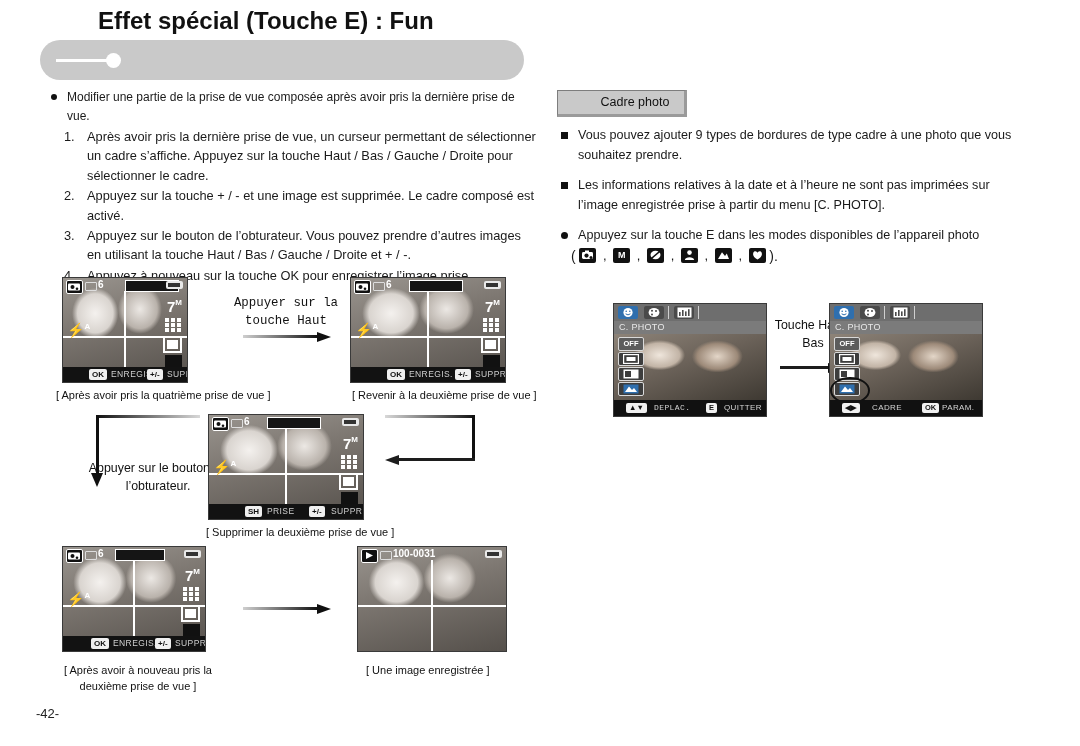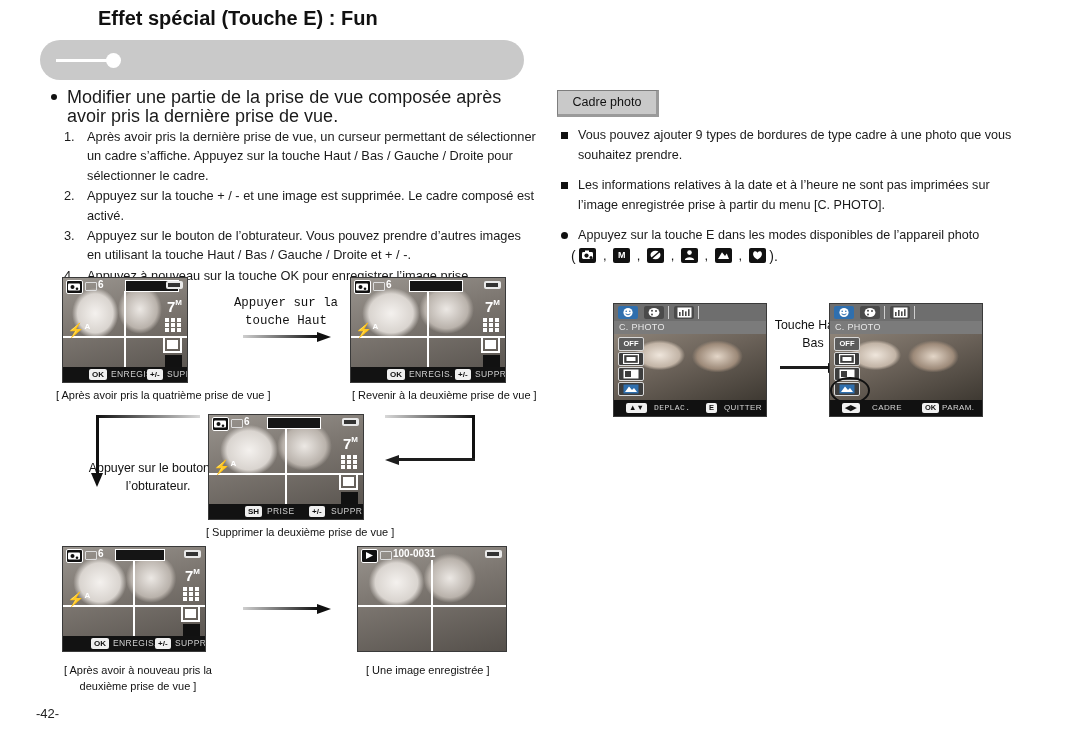--- a/index.html
+++ b/index.html
@@ -16,38 +16,39 @@
     background:#c9c9c9;border-radius:20px;
   }
   .title-deco-line{
     position:absolute;left:16px;top:19px;width:58px;height:3px;background:#ffffff;
   }
   .title-deco-dot{
     position:absolute;left:66px;top:13px;width:15px;height:15px;border-radius:50%;
     background:#ffffff;
   }
   .title-text{
-    position:absolute;left:98px;top:7px;font-size:20px;font-weight:bold;
+    position:absolute;left:98px;top:7px;font-size:24px;font-weight:bold;
     letter-spacing:0px;color:#111;white-space:nowrap;
   }
 
   
   .left-text{position:absolute;left:46px;top:88px;width:490px;}
-  .bullet-line{position:relative;padding-left:21px;font-size:18px;line-height:19px;}
+  .bullet-line{position:relative;padding-left:21px;font-size:12px;line-height:19px;}
   .bullet-line .dot{
     position:absolute;left:5px;top:6px;width:6px;height:6px;border-radius:50%;background:#111;
   }
   .num-item{position:relative;margin-top:1px;padding-left:41px;font-size:12.8px;line-height:19.4px;}
   .num-item .num{position:absolute;left:18px;top:0;}
 
   
   .cadre-tab{
     position:absolute;left:557px;top:90px;width:98px;height:23px;
     background:#c9c9c9;border:1px solid #7d7d7d;border-right:3px solid #9a9a9a;
     border-bottom:3px solid #9a9a9a;
+    padding-left:28px;
   }
   .cadre-tab span{
     display:block;text-align:center;line-height:23px;font-size:12.5px;color:#111;
   }
   .right-text{position:absolute;left:557px;top:126px;width:470px;}
   .sq-line{position:relative;padding-left:21px;font-size:12.6px;line-height:19.5px;margin-bottom:11px;}
   .sq-line .sq{position:absolute;left:4px;top:6px;width:7px;height:7px;background:#111;}
   .rd-line{position:relative;padding-left:21px;font-size:12.6px;line-height:19.5px;}
   .rd-line .dot{position:absolute;left:4px;top:6px;width:7px;height:7px;border-radius:50%;background:#111;}
 

